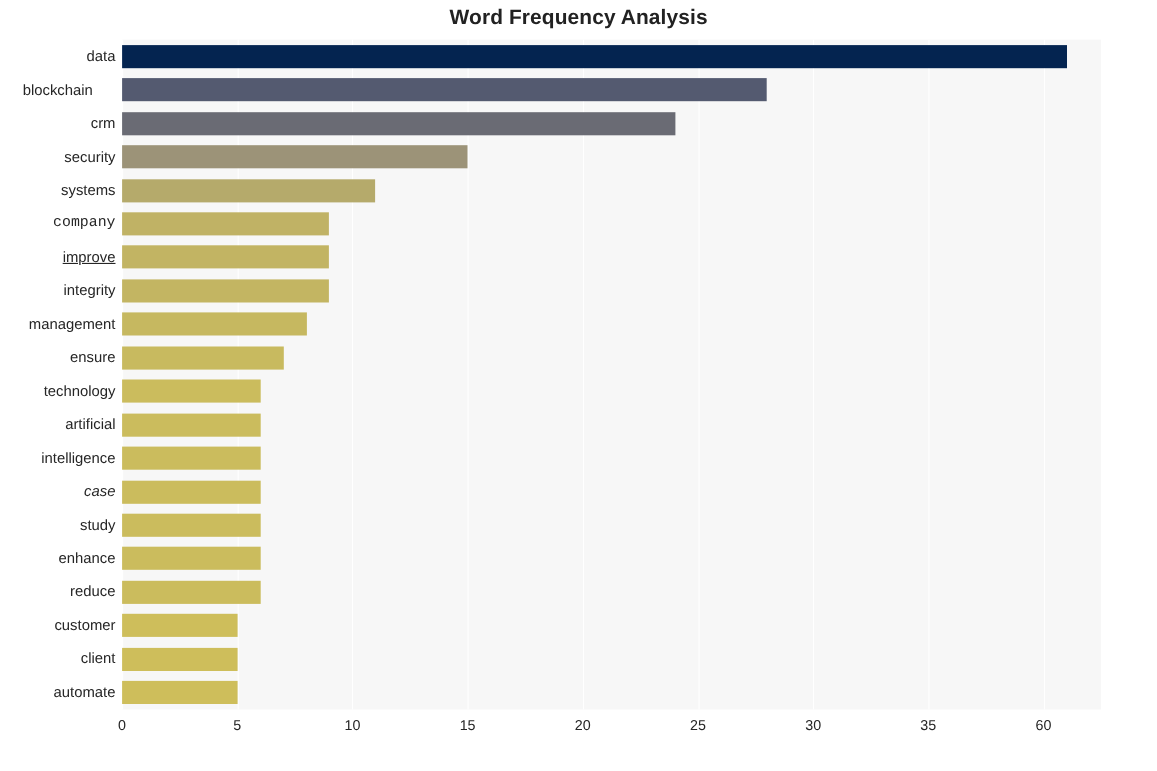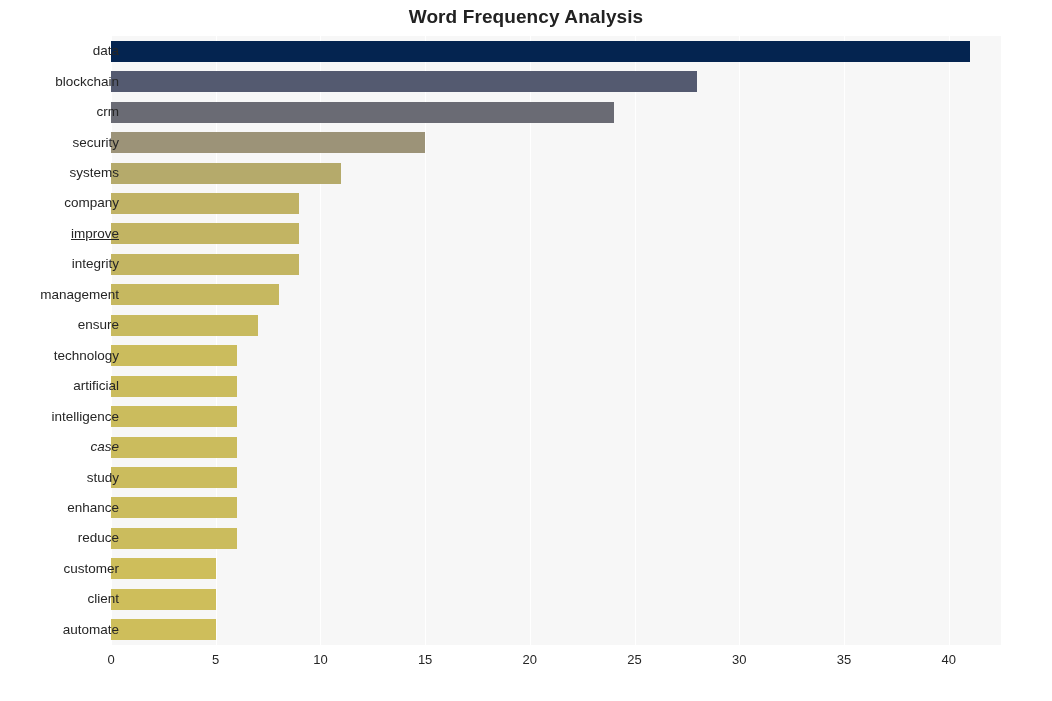--- a/index.html
+++ b/index.html
@@ -65,21 +65,20 @@
     left: 0;
     height: 21px;
   }
   
   #y-axis {
     position: absolute;
     left: 0;
     top: 36px;
     width: 105px;
     height: 609px;
-    padding-left: 14px;
   }
   .y-tick-label {
     position: absolute;
     right: 0;
     width: 105px;
     text-align: right;
     font-size: 13.5px;
     color: #262626;
     line-height: 14px;
     white-space: nowrap;
@@ -148,25 +147,25 @@
         <div class="bar" title="enhance: 6" style="width: 125.647px; top: 461.475px; background: rgb(203, 188, 93);"></div>
         <div class="bar" title="reduce: 6" style="width: 125.647px; top: 491.925px; background: rgb(203, 188, 93);"></div>
         <div class="bar" title="customer: 5" style="width: 104.706px; top: 522.375px; background: rgb(206, 190, 91);"></div>
         <div class="bar" title="client: 5" style="width: 104.706px; top: 552.825px; background: rgb(206, 190, 91);"></div>
         <div class="bar" title="automate: 5" style="width: 104.706px; top: 583.275px; background: rgb(206, 190, 91);"></div>
       </div>
   </div>
 
   <div id="y-axis">
       <div class="y-tick-label" style="top: 8.225px;">data</div>
-      <div class="y-tick-label" style="top: 38.675px;">blockchain</div>
+      <div class="y-tick-label" style="top: 38.675px; text-align: center;">blockchain</div>
       <div class="y-tick-label" style="top: 69.125px;">crm</div>
       <div class="y-tick-label" style="top: 99.575px;">security</div>
       <div class="y-tick-label" style="top: 130.025px;">systems</div>
-      <div class="y-tick-label" style="top: 160.475px;">company</div>
+      <div class="y-tick-label" style="top: 160.475px; font-family: Liberation Mono, monospace;">company</div>
       <div class="y-tick-label" style="top: 190.925px; text-decoration: underline;">improve</div>
       <div class="y-tick-label" style="top: 221.375px;">integrity</div>
       <div class="y-tick-label" style="top: 251.825px;">management</div>
       <div class="y-tick-label" style="top: 282.275px;">ensure</div>
       <div class="y-tick-label" style="top: 312.725px;">technology</div>
       <div class="y-tick-label" style="top: 343.175px;">artificial</div>
       <div class="y-tick-label" style="top: 373.625px;">intelligence</div>
       <div class="y-tick-label" style="top: 404.075px; font-style: italic;">case</div>
       <div class="y-tick-label" style="top: 434.525px;">study</div>
       <div class="y-tick-label" style="top: 464.975px;">enhance</div>
@@ -178,17 +177,17 @@
 
   <div id="x-axis">
       <div class="x-tick-label" style="left: 0px;">0</div>
       <div class="x-tick-label" style="left: 104.706px;">5</div>
       <div class="x-tick-label" style="left: 209.412px;">10</div>
       <div class="x-tick-label" style="left: 314.118px;">15</div>
       <div class="x-tick-label" style="left: 418.824px;">20</div>
       <div class="x-tick-label" style="left: 523.529px; text-align: center;">25</div>
       <div class="x-tick-label" style="left: 628.235px;">30</div>
       <div class="x-tick-label" style="left: 732.941px;">35</div>
-      <div class="x-tick-label" style="left: 837.647px;">40</div>
+      <div class="x-tick-label" style="left: 837.647px;">60</div>
     </div>
 
 
 </div>
 
 </body></html>

